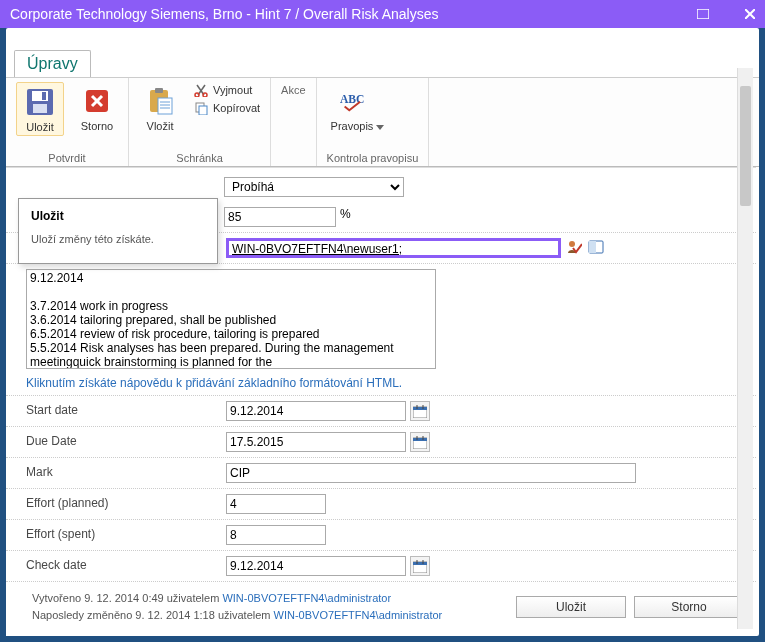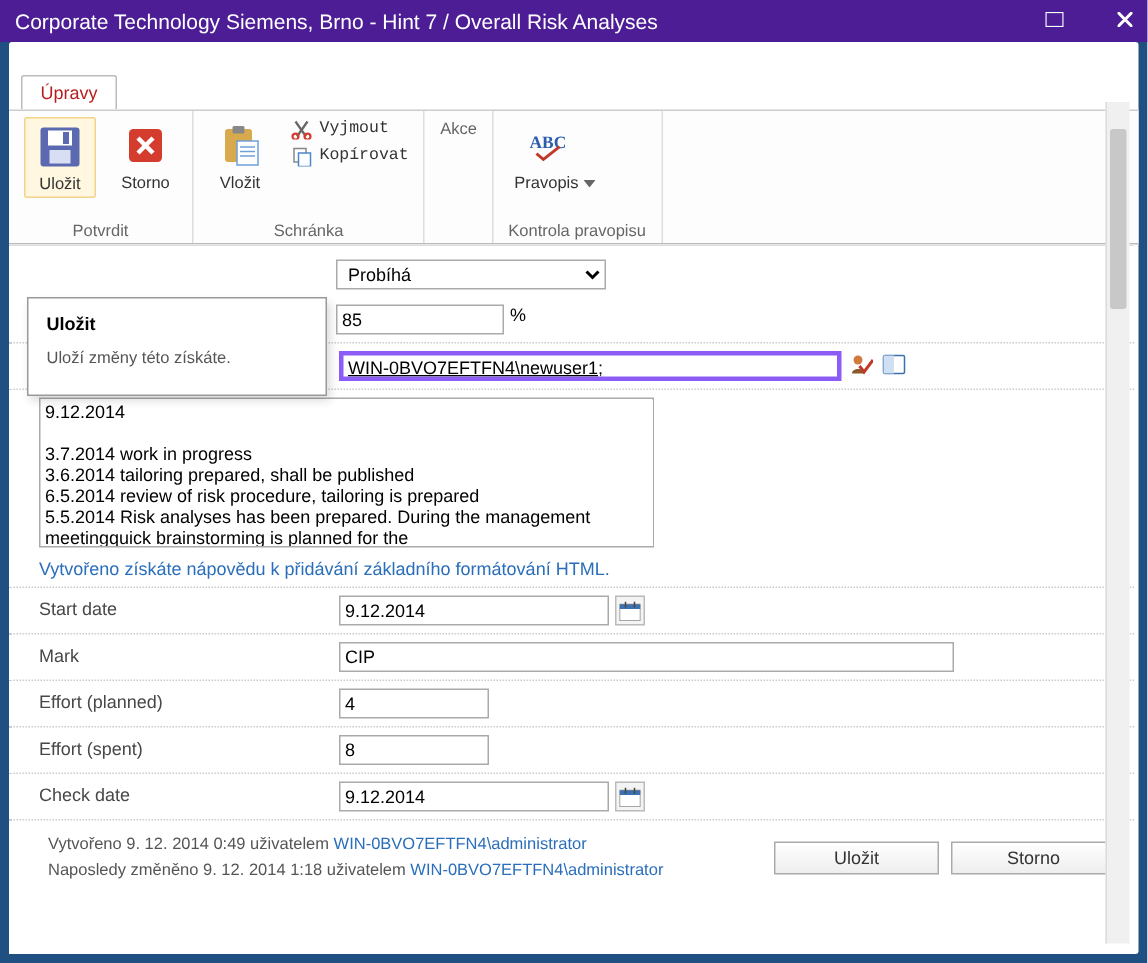--- a/index.html
+++ b/index.html
@@ -1,32 +1,32 @@
 <!DOCTYPE html>
 <html><head>
 <meta charset="utf-8">
 <style>
   * { box-sizing: border-box; margin: 0; padding: 0; }
   body { font-family: "Segoe UI", Tahoma, Arial, sans-serif; font-size: 12px; background: #fff; width: 765px; height: 642px; overflow: hidden; }
   .window { width: 765px; height: 642px; background: #205081; display: flex; flex-direction: column; }
-  .titlebar { background: #4c1d95; color: #fff; padding: 6px 10px; display: flex; align-items: flex-end; font-size: 14px; gap: 28px; }
+  .titlebar { background: #8b5cf6; color: #fff; padding: 6px 10px; display: flex; align-items: flex-end; font-size: 14px; gap: 28px; }
   .titlebar .title { flex: 1; }
   .titlebar .win-icon { font-family: monospace; color: #fff; margin-left: 8px; cursor: pointer; }
   .inner { background: #fff; margin: 0 6px 6px 6px; flex: 1; display: flex; flex-direction: column; border-radius: 2px; position: relative; }
   .tabrow { padding-top: 22px; padding-left: 8px; }
-  .tab { display: inline-block; background: #fff; border: 1px solid #bbb; border-bottom: none; padding: 4px 12px; border-radius: 2px 2px 0 0; font-size: 12px; color: #b91c1c; }
+  .tab { display: inline-block; background: #fff; border: 1px solid #bbb; border-bottom: none; padding: 4px 12px; border-radius: 2px 2px 0 0; font-size: 16px; color: #0f766e; }
   .ribbon { display: flex; border-top: 1px solid #ccc; border-bottom: 1px solid #bbb; background: #fdfdfd; height: 90px; }
   .ribbon-group { border-right: 1px solid #ddd; padding: 4px 10px 2px 10px; display: flex; flex-direction: column; position: relative; }
   .ribbon-group .group-body { flex: 1; display: flex; align-items: flex-start; gap: 12px; }
   .ribbon-group .group-label { text-align: center; font-size: 11px; color: #666; margin-top: 2px; }
   .big-btn { display: flex; flex-direction: column; align-items: center; justify-content: flex-start; width: auto; cursor: pointer; text-align: center; font-size: 11px; color: #333; padding: 2px 4px; }
   .big-btn .icon-wrap { width: 34px; height: 34px; display: flex; align-items: center; justify-content: center; margin-bottom: 2px; }
   .ulozit-btn { padding: 2px 6px; border: 1px solid #f3d38a; background: #fff7df; border-radius: 2px; }
   .small-row { display: flex; flex-direction: column; gap: 2px; font-size: 11px; color: #333; }
-  .small-row .srow { display: flex; align-items: center; gap: 4px; cursor: pointer; font-family: Liberation Mono, monospace; }
+  .small-row .srow { display: flex; align-items: center; gap: 4px; cursor: pointer; }
   .small-row .srow .sicon { width: 16px; height: 16px; display: inline-flex; align-items: center; justify-content: center; }
   .tooltip-panel { position: absolute; top: 170px; left: 12px; width: 200px; background: #fff; border: 1px solid #999; padding: 10px 12px 18px 12px; box-shadow: 2px 3px 6px rgba(0,0,0,.15); z-index: 50; }
   .tooltip-panel .tp-title { font-weight: bold; margin-bottom: 10px; font-size: 12px; }
   .tooltip-panel .tp-desc { color: #555; font-size: 11px; }
   .form-area { flex: 1; overflow-y: scroll; border-top: 1px solid #ddd; background: #fff; margin-right: 3px; }
   .form-row { display: flex; border-bottom: 1px dotted #ccc; padding: 5px 20px; }
   .form-row .label { width: 200px; color: #484848; font-size: 12px; padding-top: 2px; }
   .form-row .field { flex: 1; display: flex; align-items: flex-start; gap: 4px; }
   select, input[type=text], textarea { border: 1px solid #aaa; font-family: inherit; font-size: 12px; padding: 1px 3px; }
   select { width: 180px; height: 20px; background: #fff; }
@@ -213,39 +213,53 @@
       </div>
 
       <div class="form-row">
         <div class="field" style="flex-direction:column">
           <textarea style="">9.12.2014
 
 3.7.2014 work in progress
 3.6.2014 tailoring prepared, shall be published
 6.5.2014 review of risk procedure, tailoring is prepared
 5.5.2014 Risk analyses has been prepared. During the management meetingquick brainstorming is planned for the</textarea>
-          <span class="hintlink">Vytvořeno získáte nápovědu k přidávání základního formátování HTML.</span>
+          <span class="hintlink">Kliknutím získáte nápovědu k přidávání základního formátování HTML.</span>
         </div>
       </div>
 
       <div class="form-row">
         <div class="label">Start date</div>
         <div class="field">
           <input type="text" class="date-input" value="9.12.2014" style="">
           <span class="cal-btn">
             <svg width="14" height="13" viewBox="0 0 14 13">
                 <rect x="0" y="2" width="14" height="11" fill="#fff" stroke="#888"></rect>
                 <rect x="0" y="2" width="14" height="3" fill="#3b6fb0"></rect>
                 <line x1="4" y1="0" x2="4" y2="4" stroke="#444"></line>
                 <line x1="10" y1="0" x2="10" y2="4" stroke="#444"></line>
               </svg>
           </span>
         </div>
       </div>
 
+      <div class="form-row">
+        <div class="label">Due Date</div>
+        <div class="field">
+          <input type="text" class="date-input" value="17.5.2015" style="">
+          <span class="cal-btn">
+            <svg width="14" height="13" viewBox="0 0 14 13">
+                <rect x="0" y="2" width="14" height="11" fill="#fff" stroke="#888"></rect>
+                <rect x="0" y="2" width="14" height="3" fill="#3b6fb0"></rect>
+                <line x1="4" y1="0" x2="4" y2="4" stroke="#444"></line>
+                <line x1="10" y1="0" x2="10" y2="4" stroke="#444"></line>
+              </svg>
+          </span>
+        </div>
+      </div>
 
       <div class="form-row">
         <div class="label">Mark</div>
         <div class="field">
           <input type="text" class="wide-input" value="CIP" style="">
         </div>
       </div>
 
       <div class="form-row">
         <div class="label">Effort (planned)</div>

